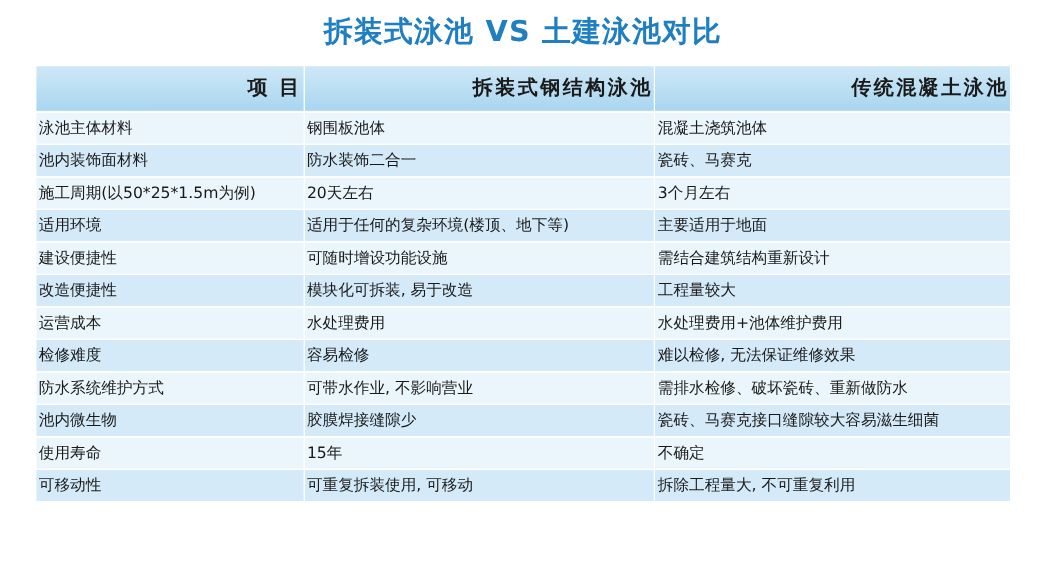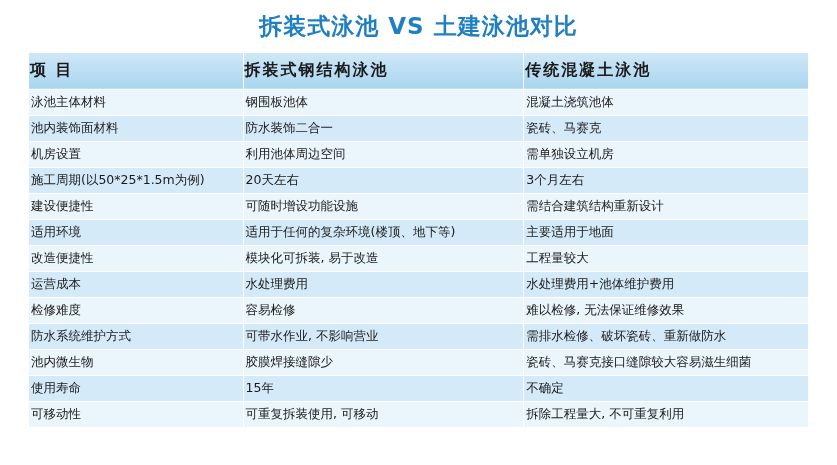--- a/index.html
+++ b/index.html
@@ -42,21 +42,21 @@
   col.c2 { width: 36.0%; }
   col.c3 { width: 36.5%; }
 
   thead th {
     background: linear-gradient(to bottom, #cfe8f7 0%, #a9d6f0 100%);
     color: #1a1a1a;
     font-size: 16px;
     font-weight: bold;
     height: 34px;
     border: 1px solid #ffffff;
-    text-align: left;
+    text-align: right;
     letter-spacing: 2px;
   }
   tbody td {
     height: 25px;
     font-size: 12.5px;
     color: #1a1a1a;
     text-align: left;
     border: 1px solid #ffffff;
     padding: 0 2px;
     white-space: nowrap;
@@ -91,38 +91,33 @@
             <td>泳池主体材料</td>
             <td>钢围板池体</td>
             <td>混凝土浇筑池体</td>
           </tr>
           <tr>
             <td>池内装饰面材料</td>
             <td>防水装饰二合一</td>
             <td>瓷砖、马赛克</td>
           </tr>
           <tr>
-            <td>机房设置</td>
-            <td>利用池体周边空间</td>
-            <td>需单独设立机房</td>
-          </tr>
-          <tr>
             <td>施工周期(以50*25*1.5m为例)</td>
             <td>20天左右</td>
             <td>3个月左右</td>
           </tr>
           <tr>
+            <td>适用环境</td>
+            <td>适用于任何的复杂环境(楼顶、地下等)</td>
+            <td>主要适用于地面</td>
+          </tr>
+          <tr>
             <td>建设便捷性</td>
             <td>可随时增设功能设施</td>
             <td>需结合建筑结构重新设计</td>
-          </tr>
-          <tr>
-            <td>适用环境</td>
-            <td>适用于任何的复杂环境(楼顶、地下等)</td>
-            <td>主要适用于地面</td>
           </tr>
           <tr>
             <td>改造便捷性</td>
             <td>模块化可拆装, 易于改造</td>
             <td>工程量较大</td>
           </tr>
           <tr>
             <td>运营成本</td>
             <td>水处理费用</td>
             <td>水处理费用+池体维护费用</td>

